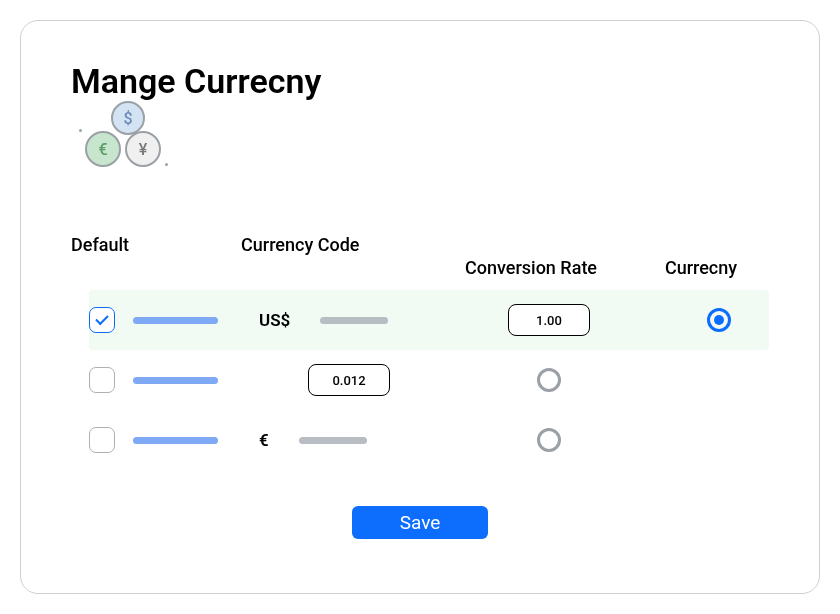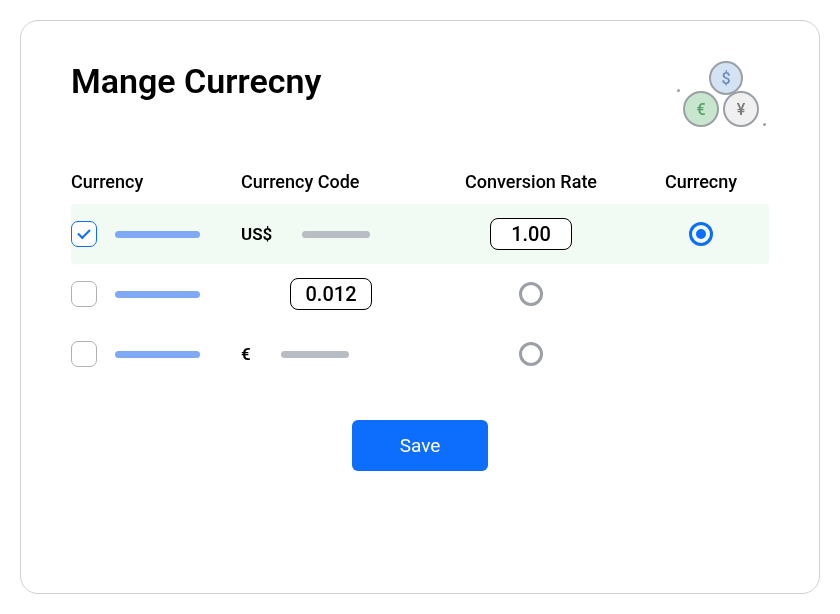--- a/index.html
+++ b/index.html
@@ -15,20 +15,21 @@
       height: 574px;
       border: 1px solid #d0d0d0;
       border-radius: 18px;
       padding: 40px 50px 30px 50px;
       position: relative;
     }
     .header-row {
       display: flex;
       justify-content: space-between;
       align-items: flex-start;
+      flex-direction: column;
     }
     .title {
       font-size: 34px;
       font-weight: 600;
       color: #000;
     }
     .coins-icon {
       width: 100px;
       height: 70px;
       position: relative;
@@ -73,24 +74,25 @@
       align-items: center;
       gap: 10px;
     }
     .thead {
       font-size: 18px;
       font-weight: 500;
       color: #000;
       padding: 12px 0;
     }
     .th { text-align: left; }
-    .th.center { text-align: center; }
+    .th.center { text-align: center; margin-top: 46px; }
     .trow {
       height: 60px;
       border-radius: 4px;
+      margin-left: 18px;
     }
     .trow.highlight { background: #f1fbf4; }
     .cell-currency {
       display: flex;
       align-items: center;
       gap: 18px;
     }
     .checkbox {
       width: 26px;
       height: 26px;
@@ -130,21 +132,21 @@
     .cell-rate {
       display: flex;
       justify-content: center;
     }
     .rate-input {
       width: 82px;
       height: 32px;
       border: 1.5px solid #000;
       border-radius: 8px;
       text-align: center;
-      font-size: 20px;
+      font-size: 13px;
       font-weight: 500;
       font-family: inherit;
     }
     .cell-default {
       display: flex;
       justify-content: center;
     }
     .radio {
       width: 24px;
       height: 24px;
@@ -167,21 +169,21 @@
       display: flex;
       justify-content: center;
       margin-top: 36px;
     }
     .save-button {
       background: #0d6efd;
       color: #fff;
       border: none;
       font-size: 19px;
       font-weight: 400;
-      padding: 14px 48px;
+      padding: 5px 48px;
       border-radius: 6px;
       cursor: pointer;
       font-family: inherit;
     }
   </style>
 </head>
 <body>
 
 <div class="card">
   <div class="header-row">
@@ -190,21 +192,21 @@
       <div class="dot1"></div>
       <div class="coin coin-dollar">$</div>
       <div class="coin coin-euro">€</div>
       <div class="coin coin-yen">¥</div>
       <div class="dot2"></div>
     </div>
   </div>
 
   <div class="table">
     <div class="thead">
-      <div class="th">Currency</div>
+      <div class="th">Default</div>
       <div class="th">Currency Code</div>
       <div class="th center">Conversion Rate</div>
       <div class="th center">Currecny</div>
     </div>
 
     <div class="trow highlight">
       <div class="cell-currency">
         <div class="checkbox checked">
             <div class="checkmark"></div>
           </div>

